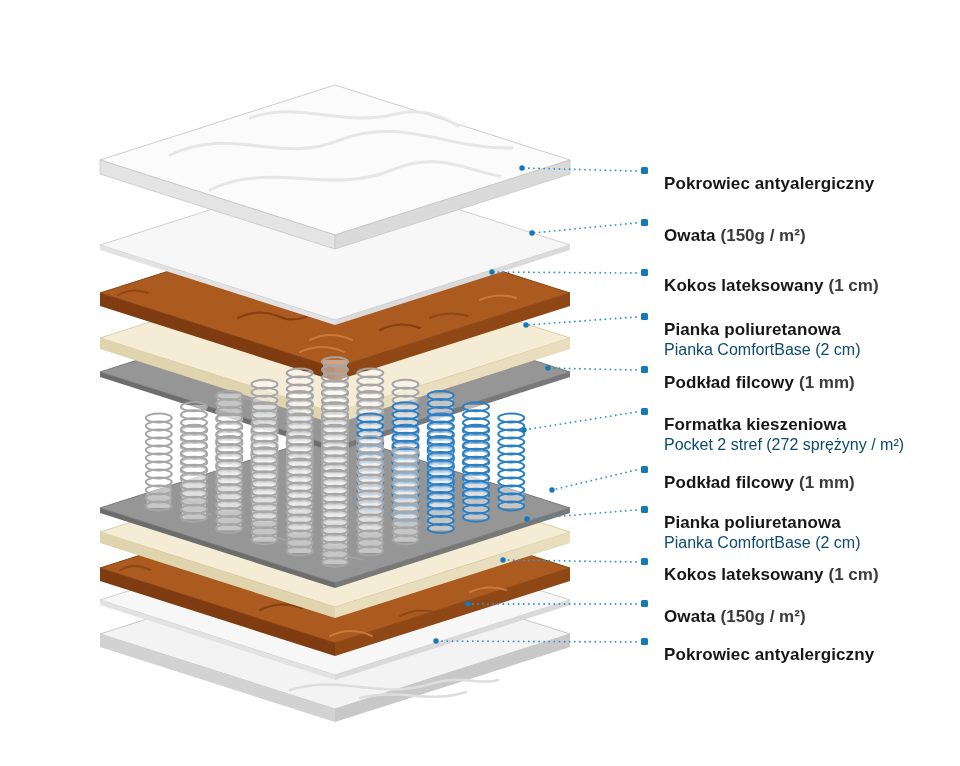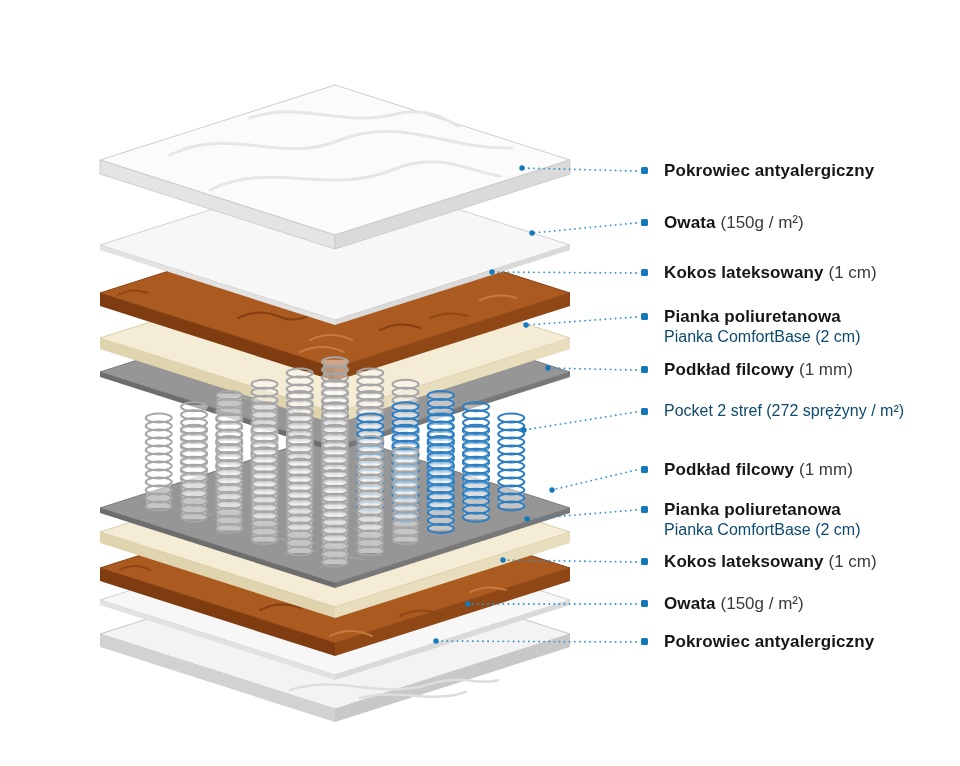--- a/index.html
+++ b/index.html
@@ -26,24 +26,25 @@
     margin-top: 7px;
     border-radius: 1.5px;
     background: var(--accent, #1478bd);
   }
   .txt { margin-left: 16px; }
   .l1 {
     white-space: nowrap;
     font-size: 17px;
     line-height: 21px;
     color: #161616;
+    margin-top: 13px;
   }
   .l1 .nm { font-weight: 700; letter-spacing: 0.1px; }
   .l1 .detail { font-weight: 400; color: #3a3a3a; }
-  .l1 .detail:not(:empty) { margin-left: 5px; }
+  .l1 .detail:not(:empty) { margin-left: 5px; font-weight: bold; }
   .l2 {
     white-space: nowrap;
     font-size: 16px;
     line-height: 20px;
     color: #0c4a6e;
   }
   .l2:empty { display: none; }
 </style>
 </head>
 <body>
@@ -263,20 +264,21 @@
     <span class="marker"></span>
     <div class="txt">
       <div class="l1"><span class="nm">Podkład filcowy</span><span class="detail">(1 mm)</span></div>
 
     </div>
   </div>
 
   <div class="label-row" style="top:401px">
     <span class="marker"></span>
     <div class="txt">
+      <div class="l1"><span class="nm">Formatka kieszeniowa</span><span class="detail"></span></div>
       <div class="l2">Pocket 2 stref (272 sprężyny / m²)</div>
     </div>
   </div>
 
   <div class="label-row" style="top:459px">
     <span class="marker"></span>
     <div class="txt">
       <div class="l1"><span class="nm">Podkład filcowy</span><span class="detail">(1 mm)</span></div>
 
     </div>

